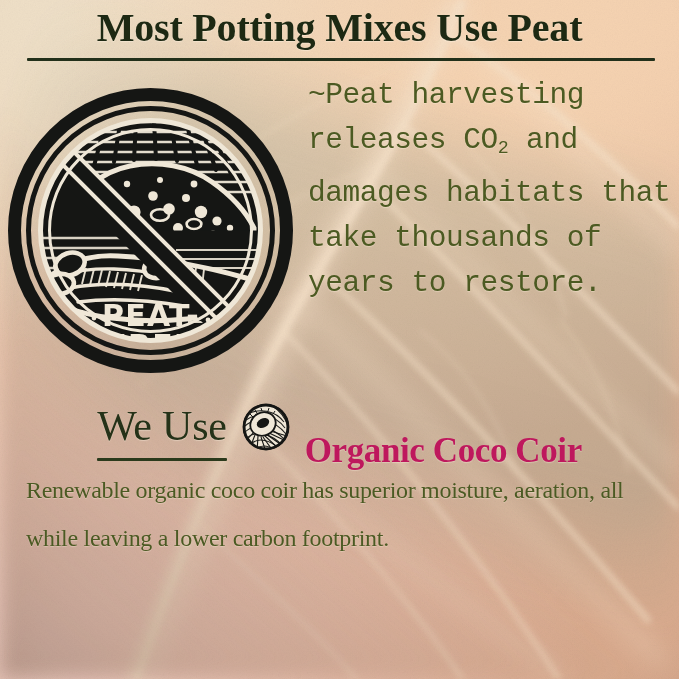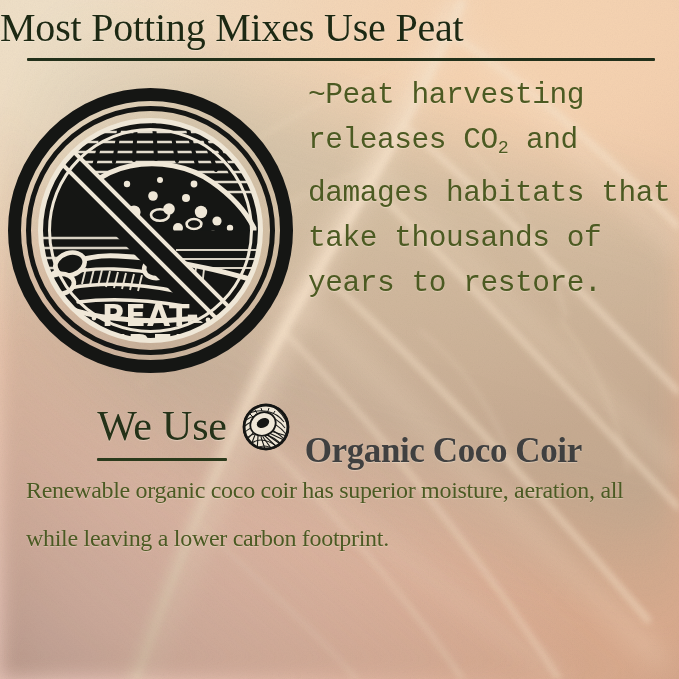--- a/index.html
+++ b/index.html
@@ -80,22 +80,23 @@
   #content {
     position: absolute;
     inset: 0;
   }
 
   #headline {
     position: absolute;
     top: 5px;
     left: 0;
     width: 679px;
+    text-align: center;
     font-family: "Liberation Serif", serif;
-    font-weight: normal;
+    font-weight: bold;
     font-size: 40px;
     letter-spacing: -0.2px;
     color: #1d2913;
     line-height: 46px;
     text-shadow: 0 1px 1px rgba(255,245,230,.45);
     white-space: nowrap;
   }
 
   #headline-rule {
     position: absolute;
@@ -170,21 +171,21 @@
   #coco-icon {
     width: 50px;
     height: 50px;
     flex: 0 0 50px;
   }
   #coco-label {
     font-family: "Liberation Serif", serif;
     font-weight: bold;
     font-size: 35px;
     line-height: 40px;
-    color: #404040;
+    color: #be185d;
     letter-spacing: -0.4px;
     text-shadow: 0 1px 1px rgba(255,245,230,.35);
     white-space: nowrap;
     margin-top: 48px;
   }
 
   
   #coir-para {
     position: absolute;
     left: 26px;

